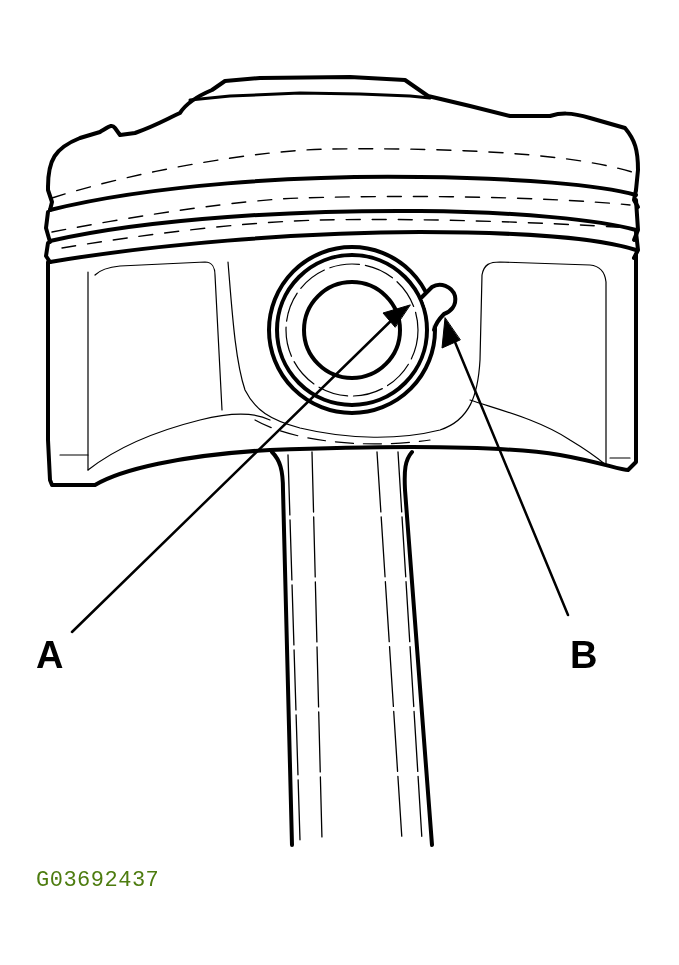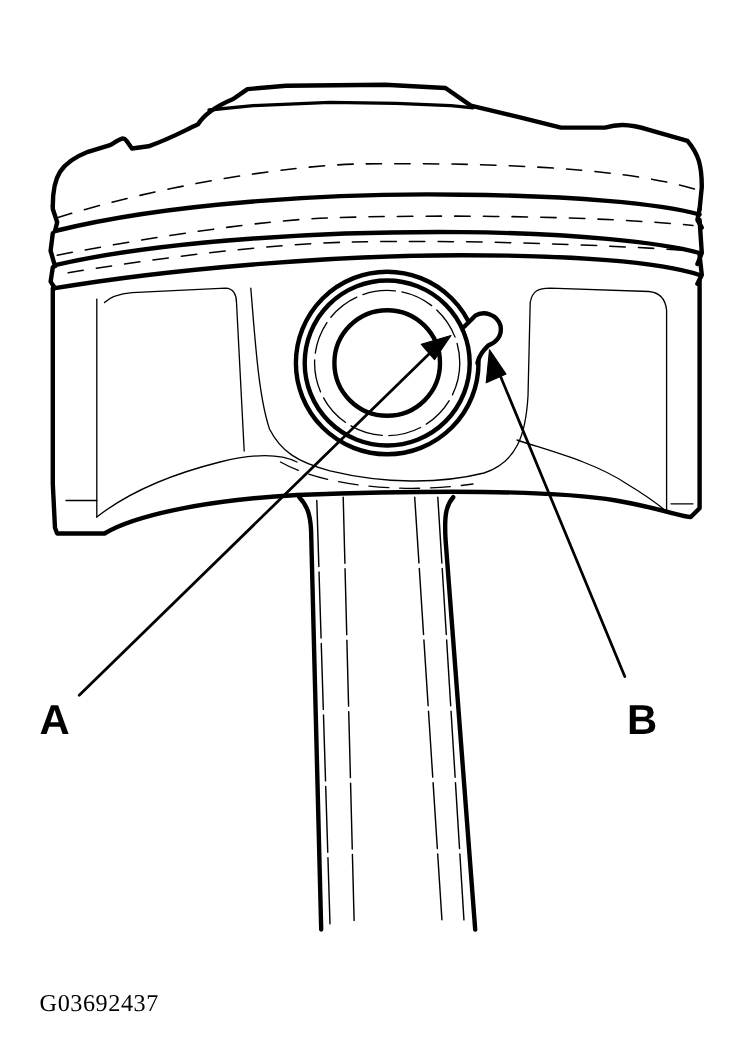--- a/index.html
+++ b/index.html
@@ -9,25 +9,24 @@
       position: absolute;
       font-family: "Liberation Sans", sans-serif;
       font-weight: bold;
       font-size: 38px;
       color: #000000;
       line-height: 1;
     }
     .figure-id {
       position: absolute;
       left: 36px; top: 868px;
-      font-family: Liberation Serif, serif;
+      font-family: Liberation Mono, monospace;
       font-size: 22px;
-      color: #000000;
+      color: #4d7c0f;
       letter-spacing: 0.5px;
-      margin-top: 31px;
     }
   </style>
 </head>
 <body>
 
 <svg class="figure" viewBox="0 0 679 965" xmlns="http://www.w3.org/2000/svg">
   <g fill="none" stroke="#000" stroke-linecap="round" stroke-linejoin="round">
 
     <g>
       <path stroke-width="4" d="M48,187 C48,160 55,148 80,138 L100,132 C110,126 112,124 115,128 L120,135 L135,133 C155,126 165,120 180,113 C185,105 193,98 212,90 L225,81 L260,78 L350,77 L405,80 L428,96 L470,106 L510,116 L550,116 C560,113 570,112 590,118 L625,128 C635,140 638,150 638,170 L636,190"></path>

